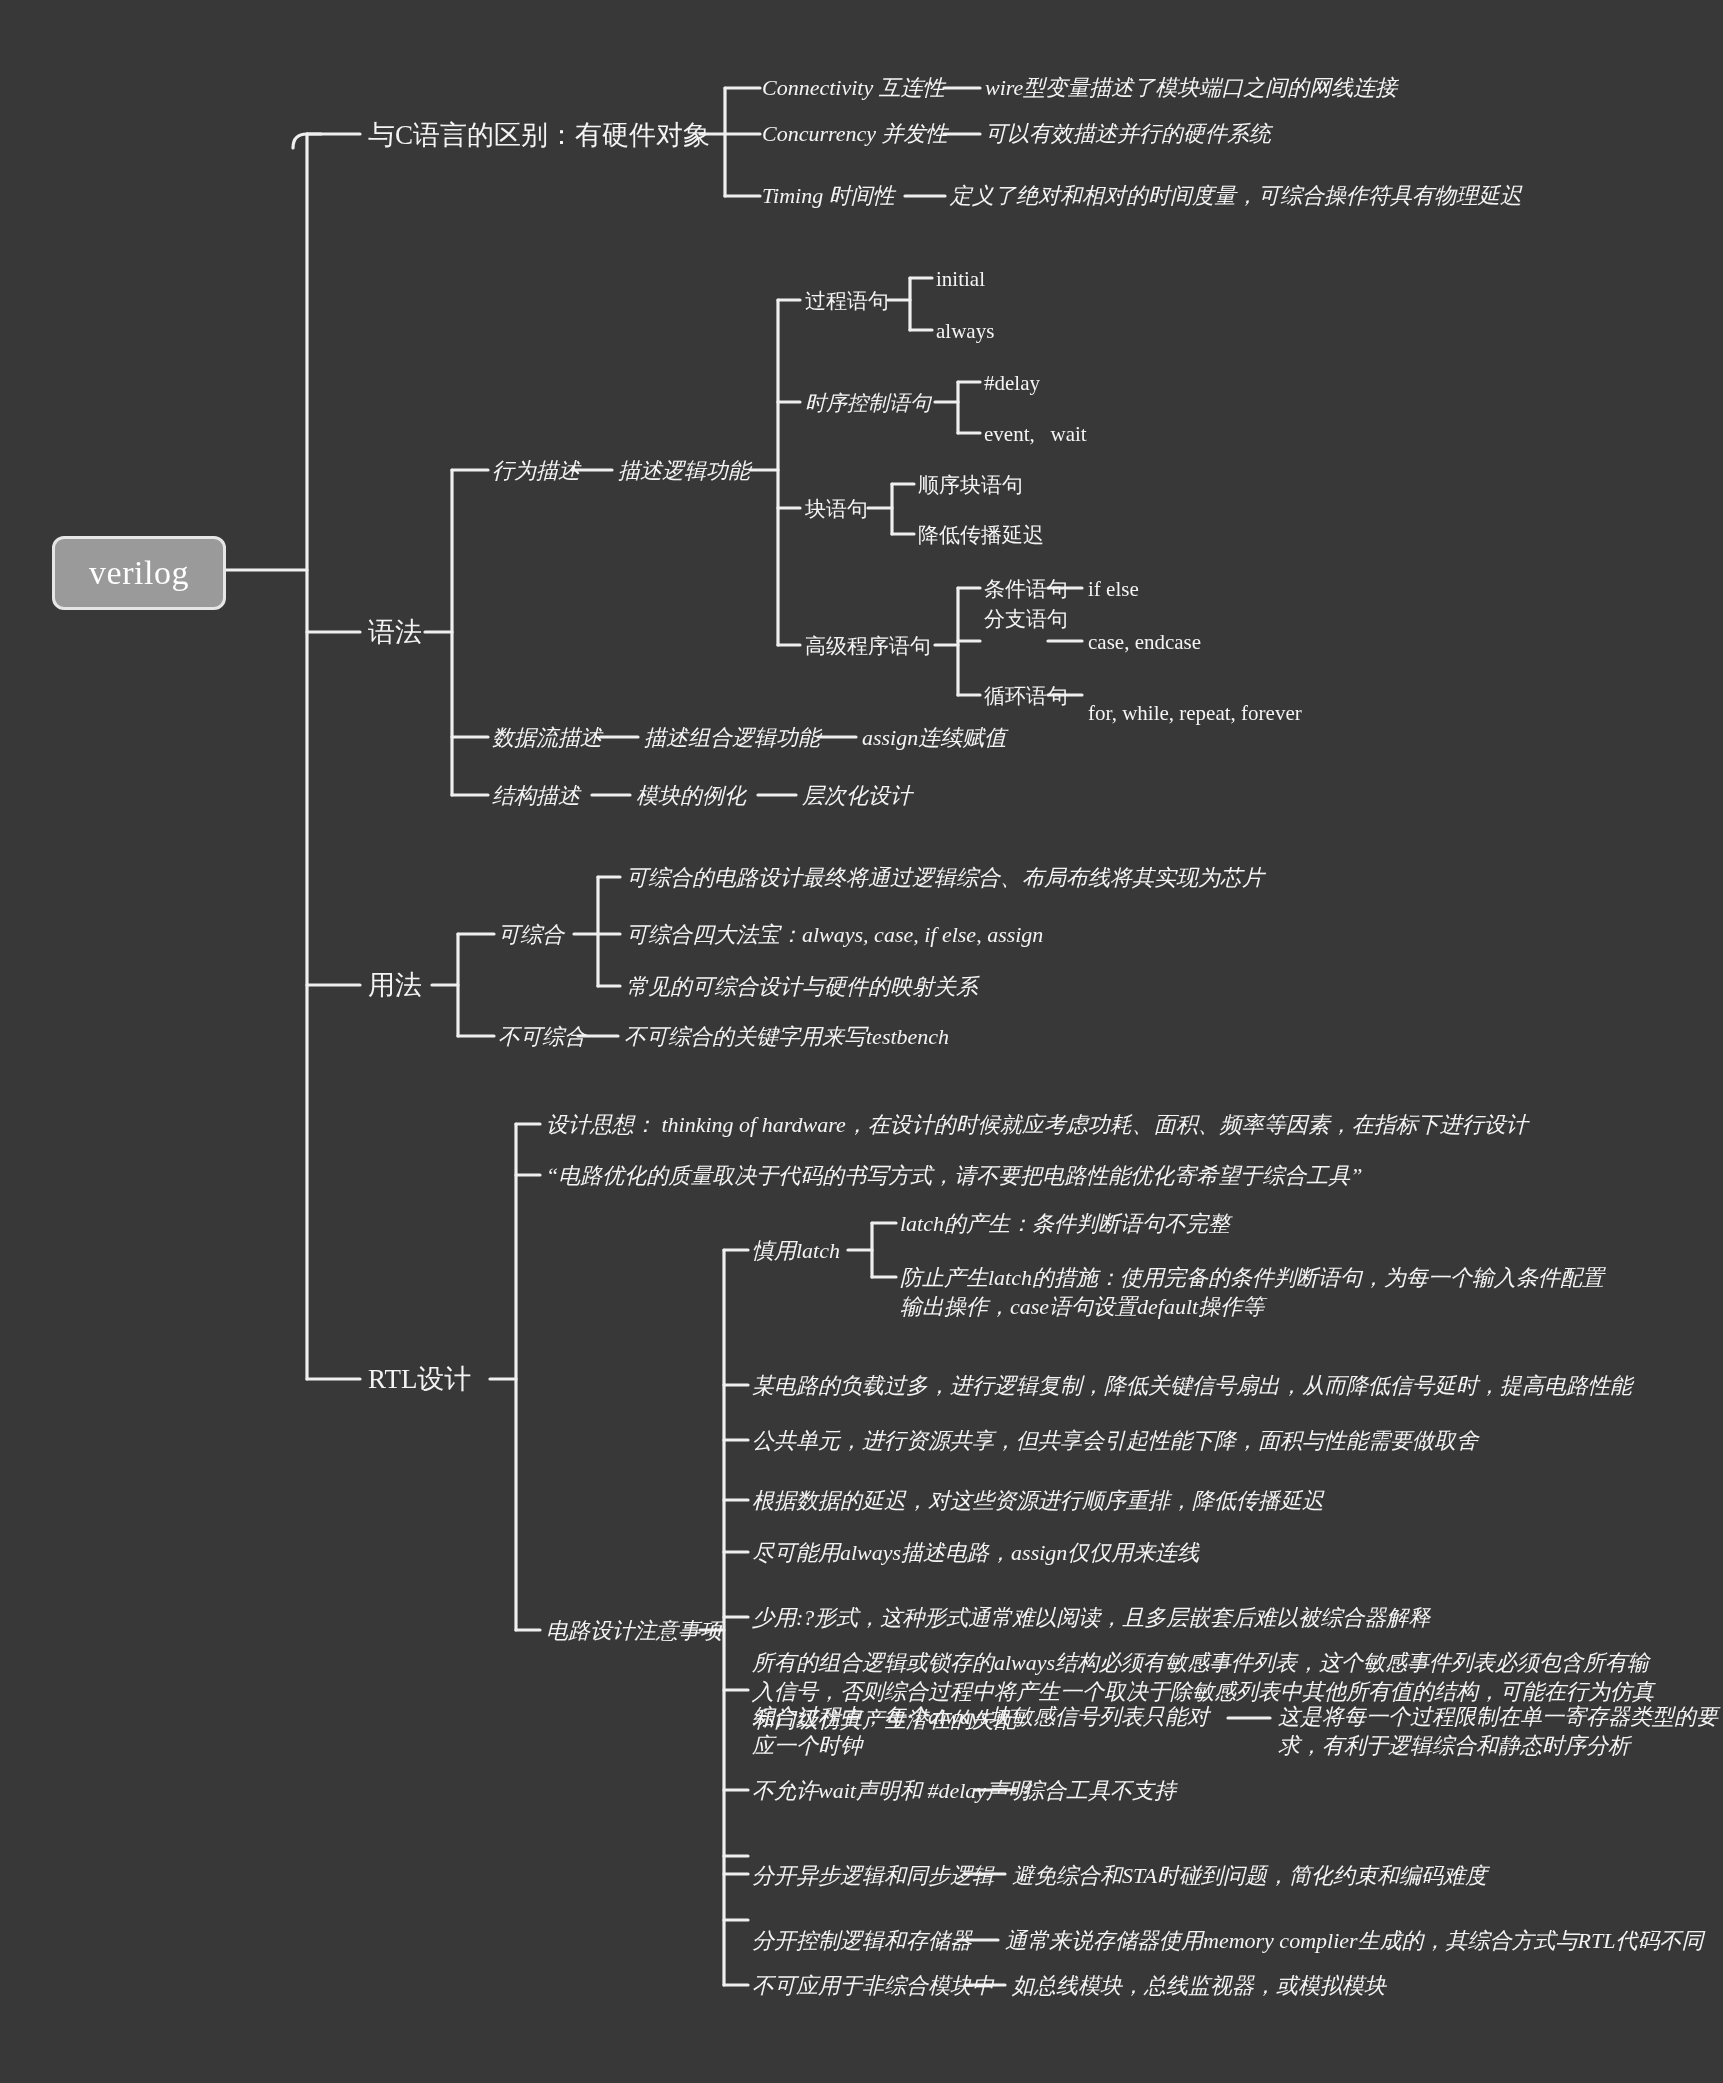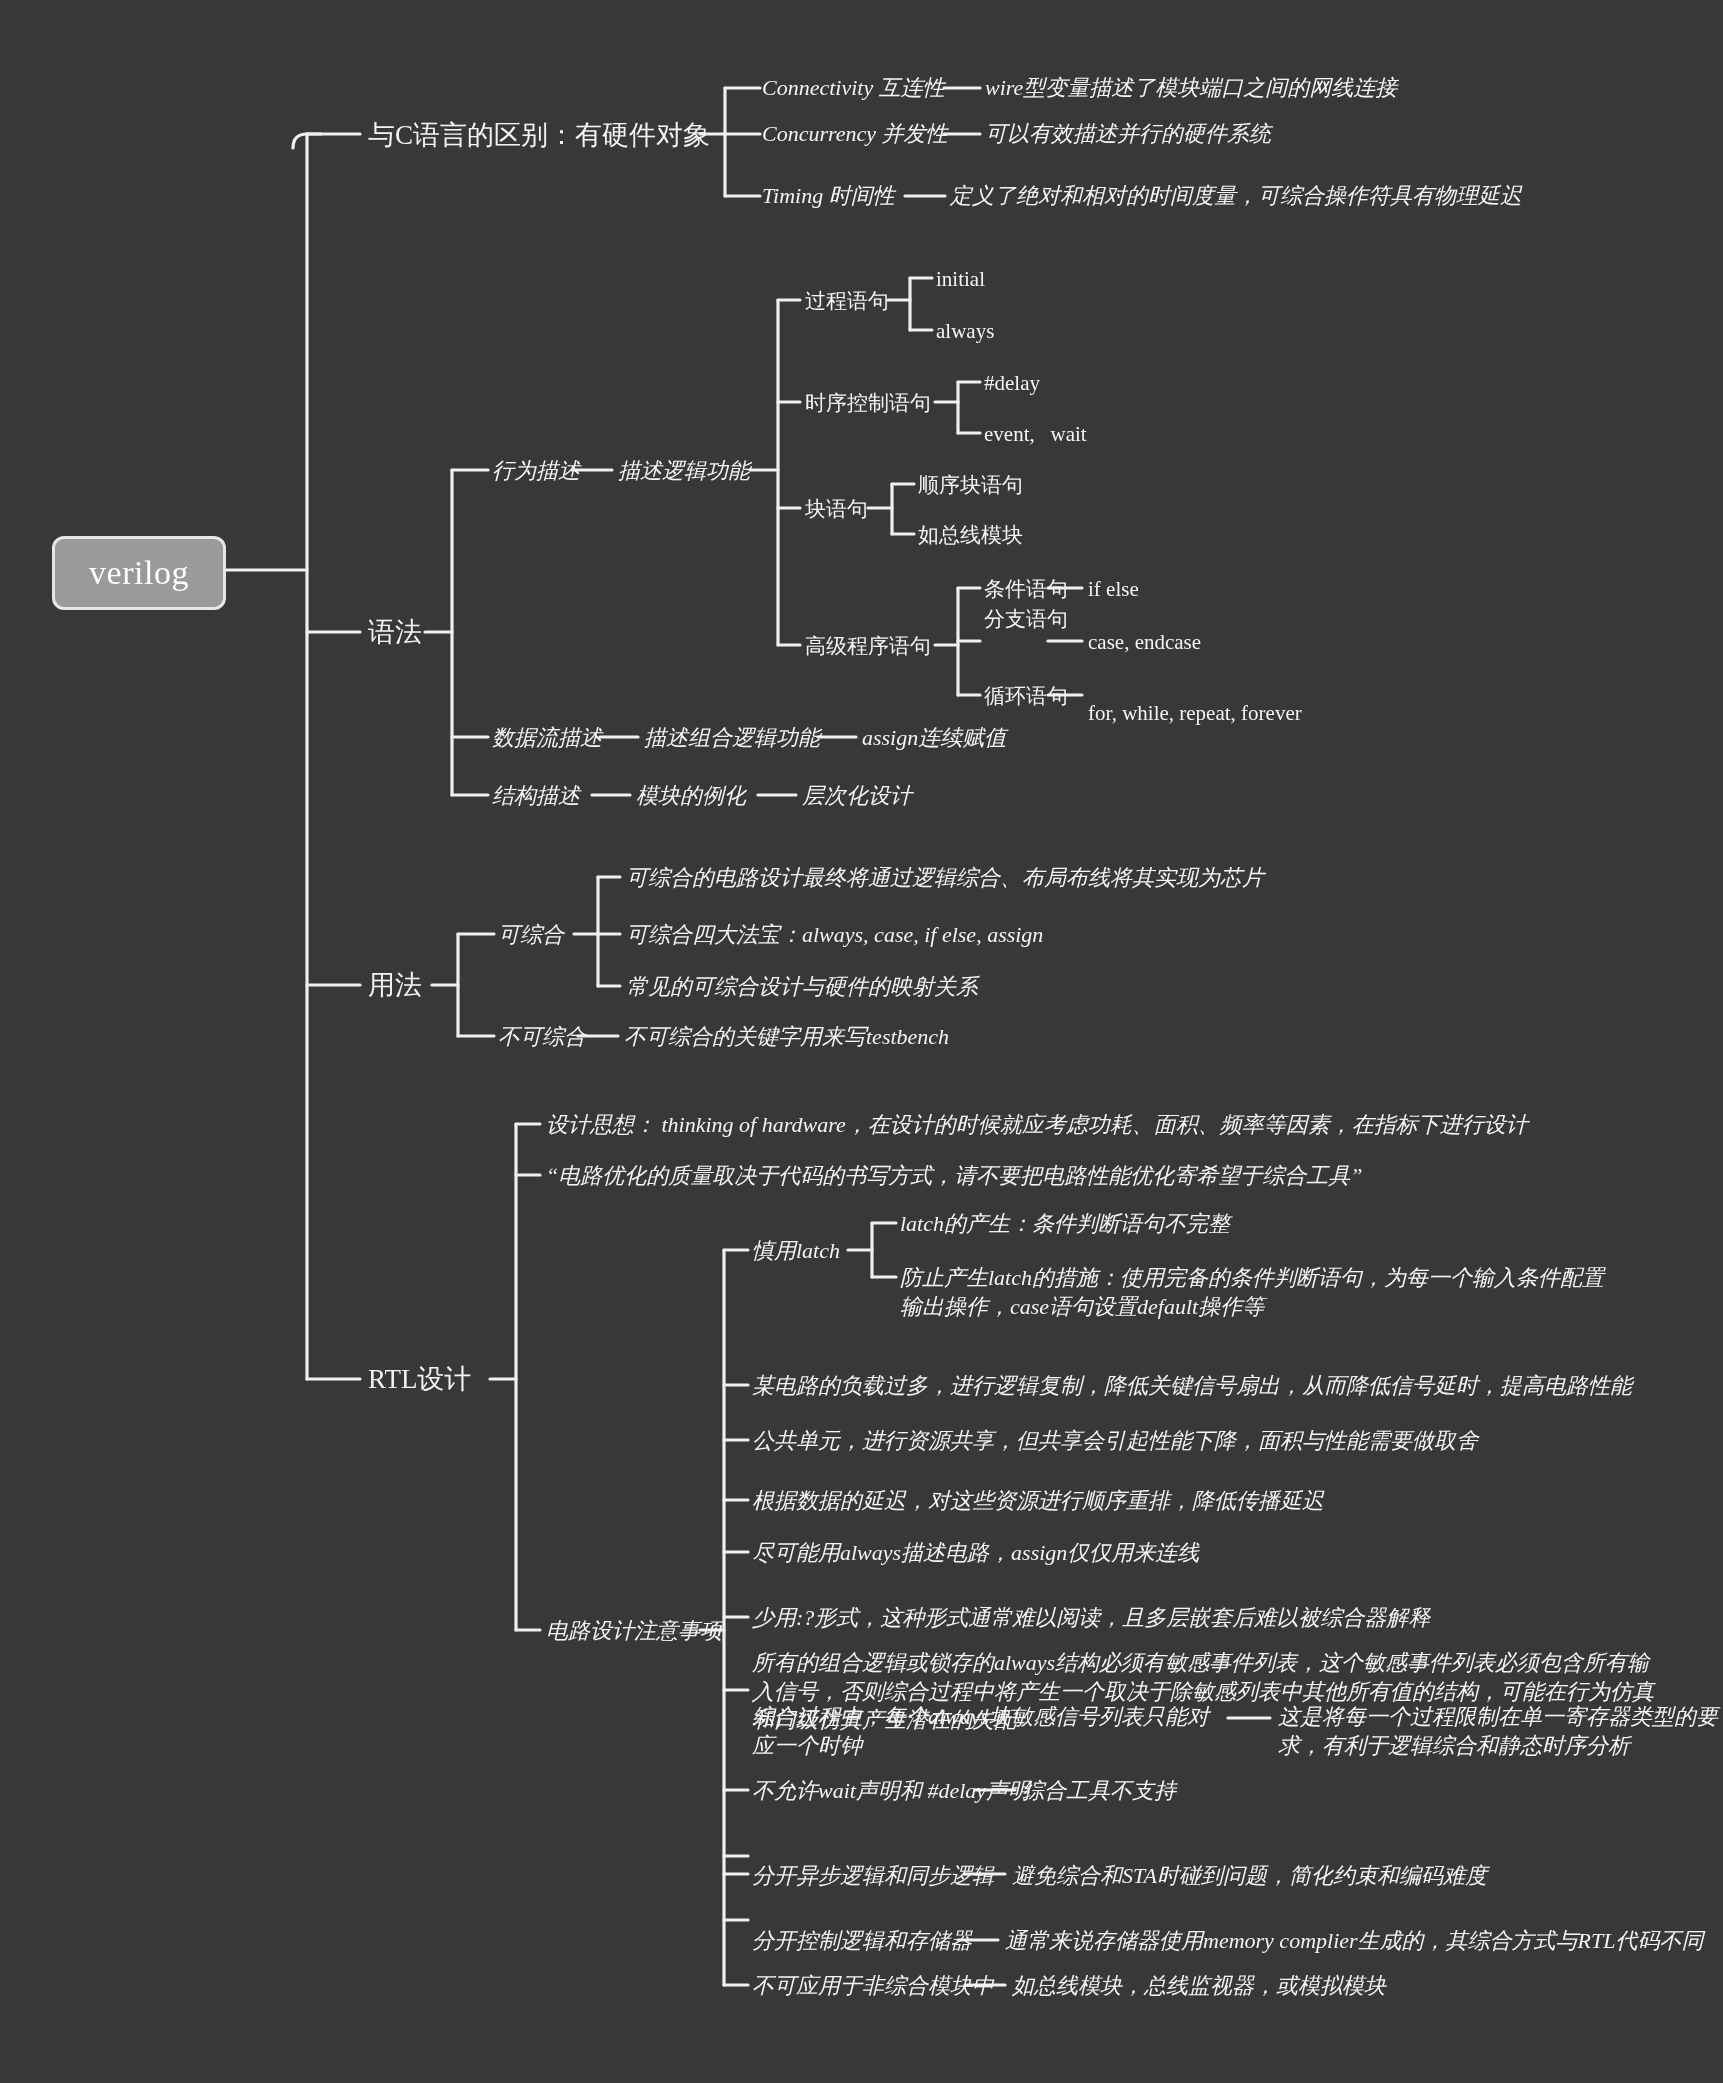--- a/index.html
+++ b/index.html
@@ -169,27 +169,27 @@
 
   <div class="node lvl1" style="left:368px;top:615px;">语法</div>
 
   <div class="node lvl2" style="left:492px;top:457px;">行为描述</div>
   <div class="node lvl2" style="left:618px;top:457px;">描述逻辑功能</div>
 
   <div class="node lvl3" style="left:805px;top:288px;">过程语句</div>
   <div class="node lvl3" style="left:936px;top:266px;">initial</div>
   <div class="node lvl3" style="left:936px;top:318px;">always</div>
 
-  <div class="node lvl3" style="left:805px;top:390px;">时序控制语句</div>
+  <div class="node lvl3" style="left:805px;top:390px;font-style:italic;">时序控制语句</div>
   <div class="node lvl3" style="left:984px;top:370px;">#delay</div>
   <div class="node lvl3" style="left:984px;top:421px;">event,   wait</div>
 
   <div class="node lvl3" style="left:805px;top:496px;">块语句</div>
   <div class="node lvl3" style="left:918px;top:472px;">顺序块语句</div>
-  <div class="node lvl3" style="left:918px;top:522px;">如总线模块</div>
+  <div class="node lvl3" style="left:918px;top:522px;">降低传播延迟</div>
 
   <div class="node lvl3" style="left:805px;top:633px;">高级程序语句</div>
   <div class="node lvl3" style="left:984px;top:576px;">条件语句</div>
   <div class="node lvl3" style="left:1088px;top:576px;">if else</div>
   <div class="node lvl3" style="left:984px;top:600px;margin-top:6px;">分支语句</div>
   <div class="node lvl3" style="left:1088px;top:629px;">case, endcase</div>
   <div class="node lvl3" style="left:984px;top:683px;">循环语句</div>
   <div class="node lvl3" style="left:1088px;top:683px;margin-top:17px;">for, while, repeat, forever</div>
 
   <div class="node lvl2" style="left:492px;top:724px;">数据流描述</div>

